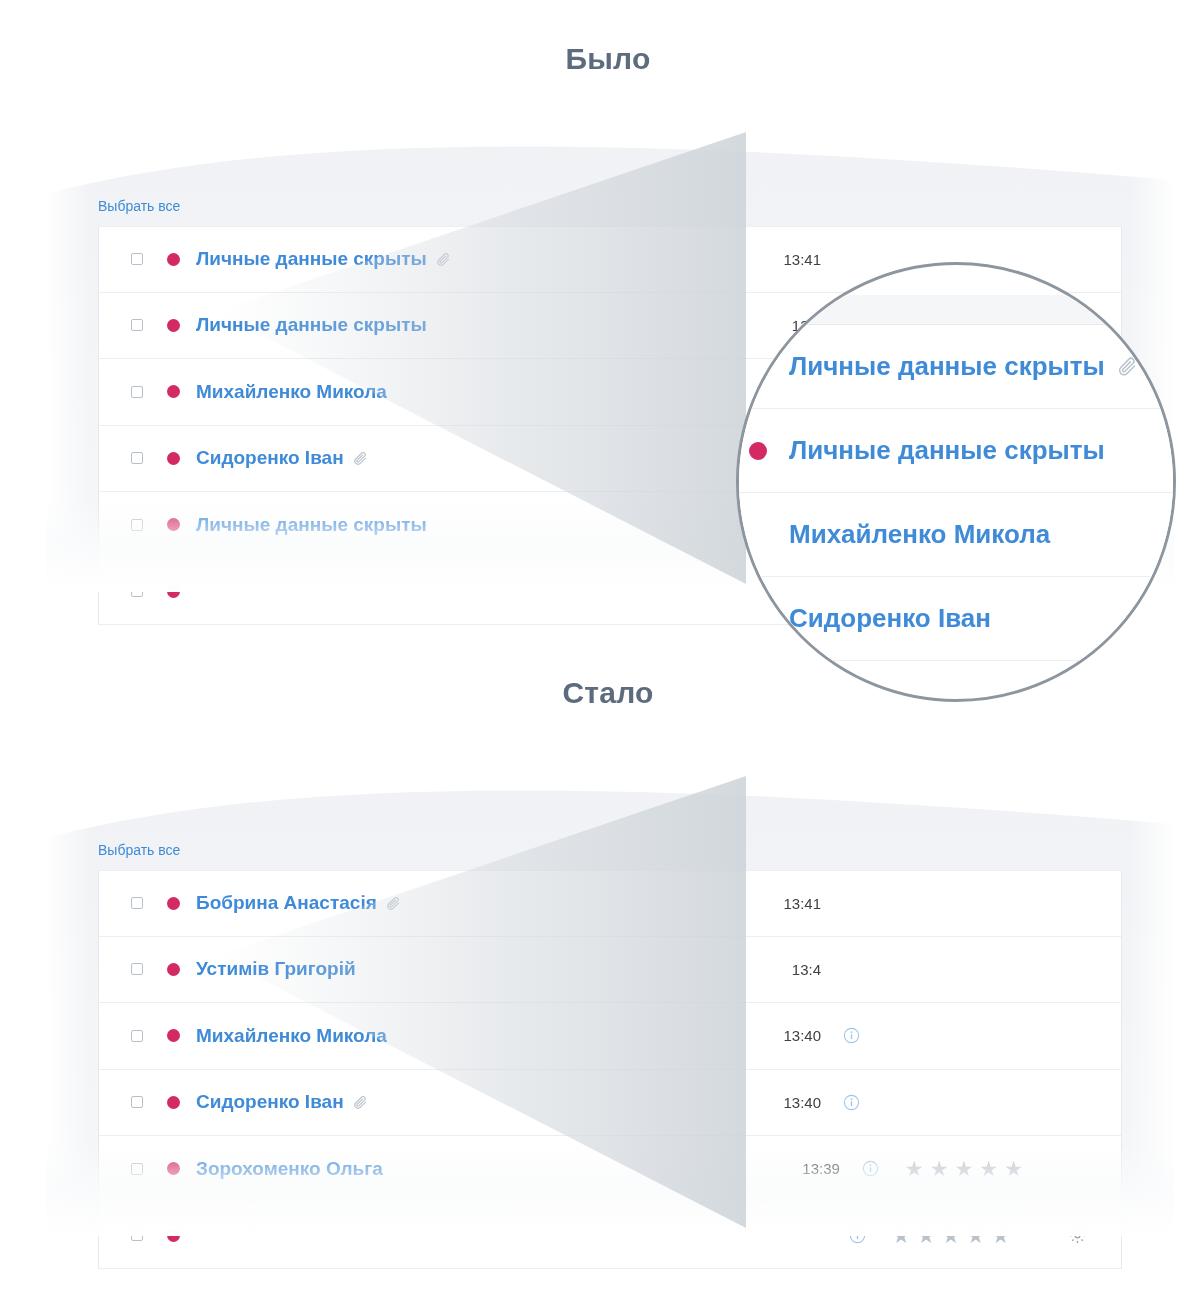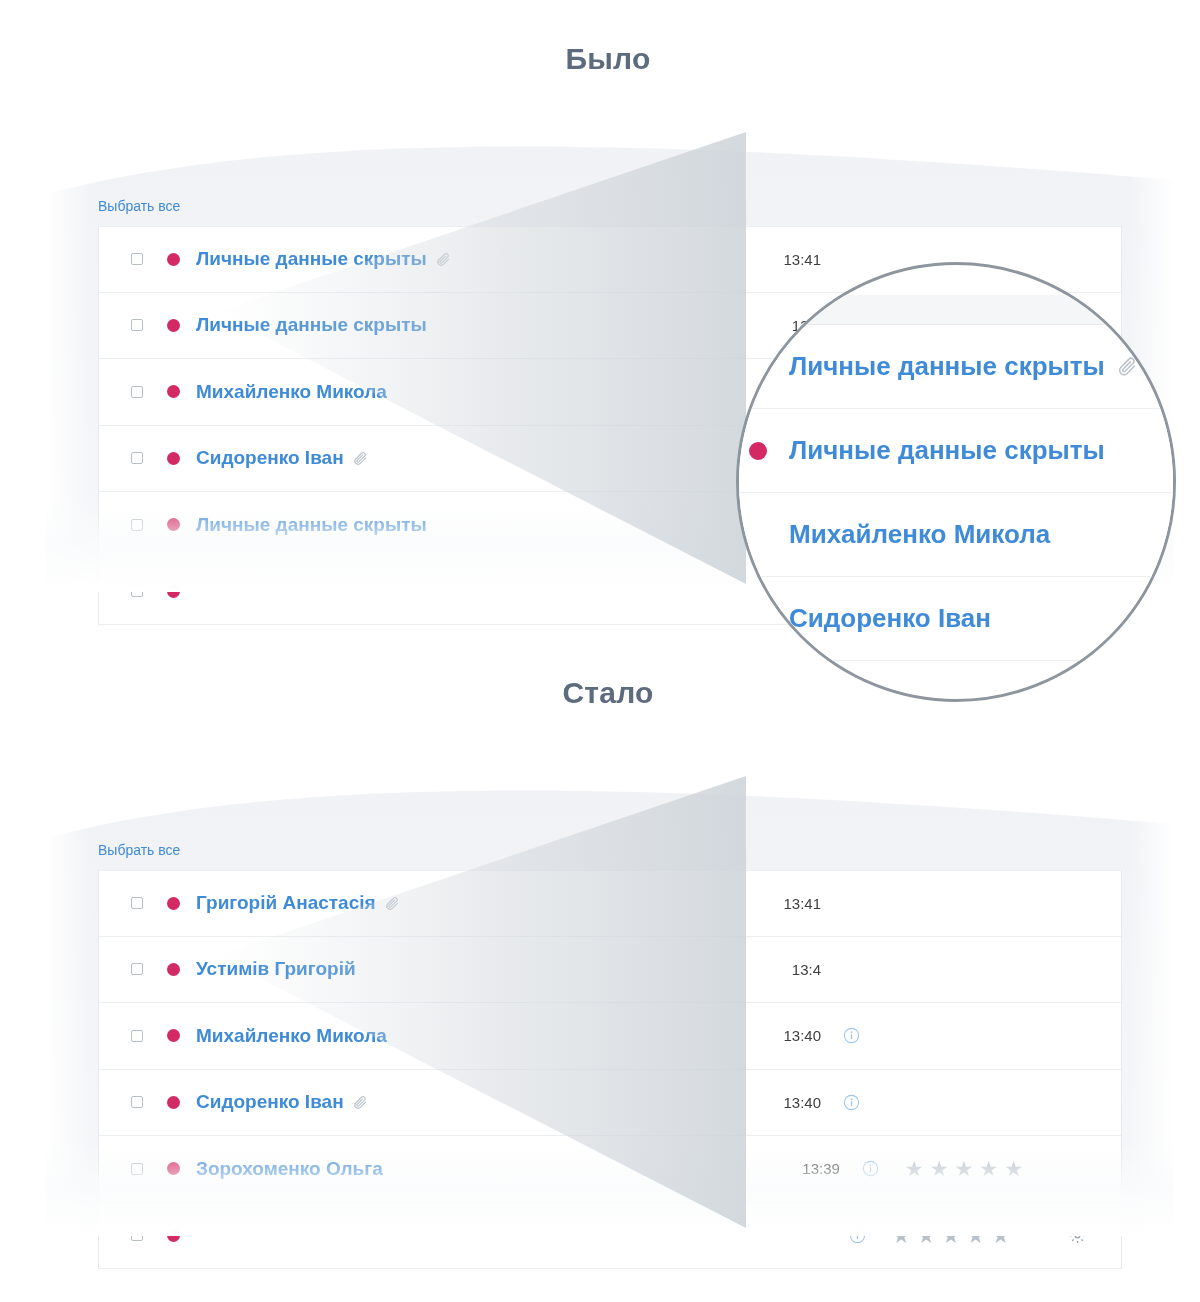--- a/index.html
+++ b/index.html
@@ -461,21 +461,21 @@
       </svg>
     </div>
 
     <div class="panel-inner">
       <div class="select-all">Выбрать все</div>
 
       <div class="mail-list">
         <div class="mail-row">
           <span class="row-check"></span>
           <span class="row-dot"></span>
-          <span class="row-name">Григорій Анастасія</span>
+          <span class="row-name">Бобрина Анастасія</span>
           <span class="clip-icon">
             <svg width="15" height="15" viewBox="0 0 24 24" fill="none" stroke="#b9c2cb" stroke-width="1.8" stroke-linecap="round">
                 <path d="M20 11.5l-8.4 8.4a5 5 0 01-7.1-7.1l9.2-9.2a3.3 3.3 0 014.7 4.7l-9.2 9.2a1.7 1.7 0 01-2.4-2.4l8.4-8.4"></path>
               </svg>
           </span>
           <span class="row-spacer"></span>
           <span class="row-time">13:41</span>
           <span style="width:300px"></span>
         </div>
         <div class="mail-row">

